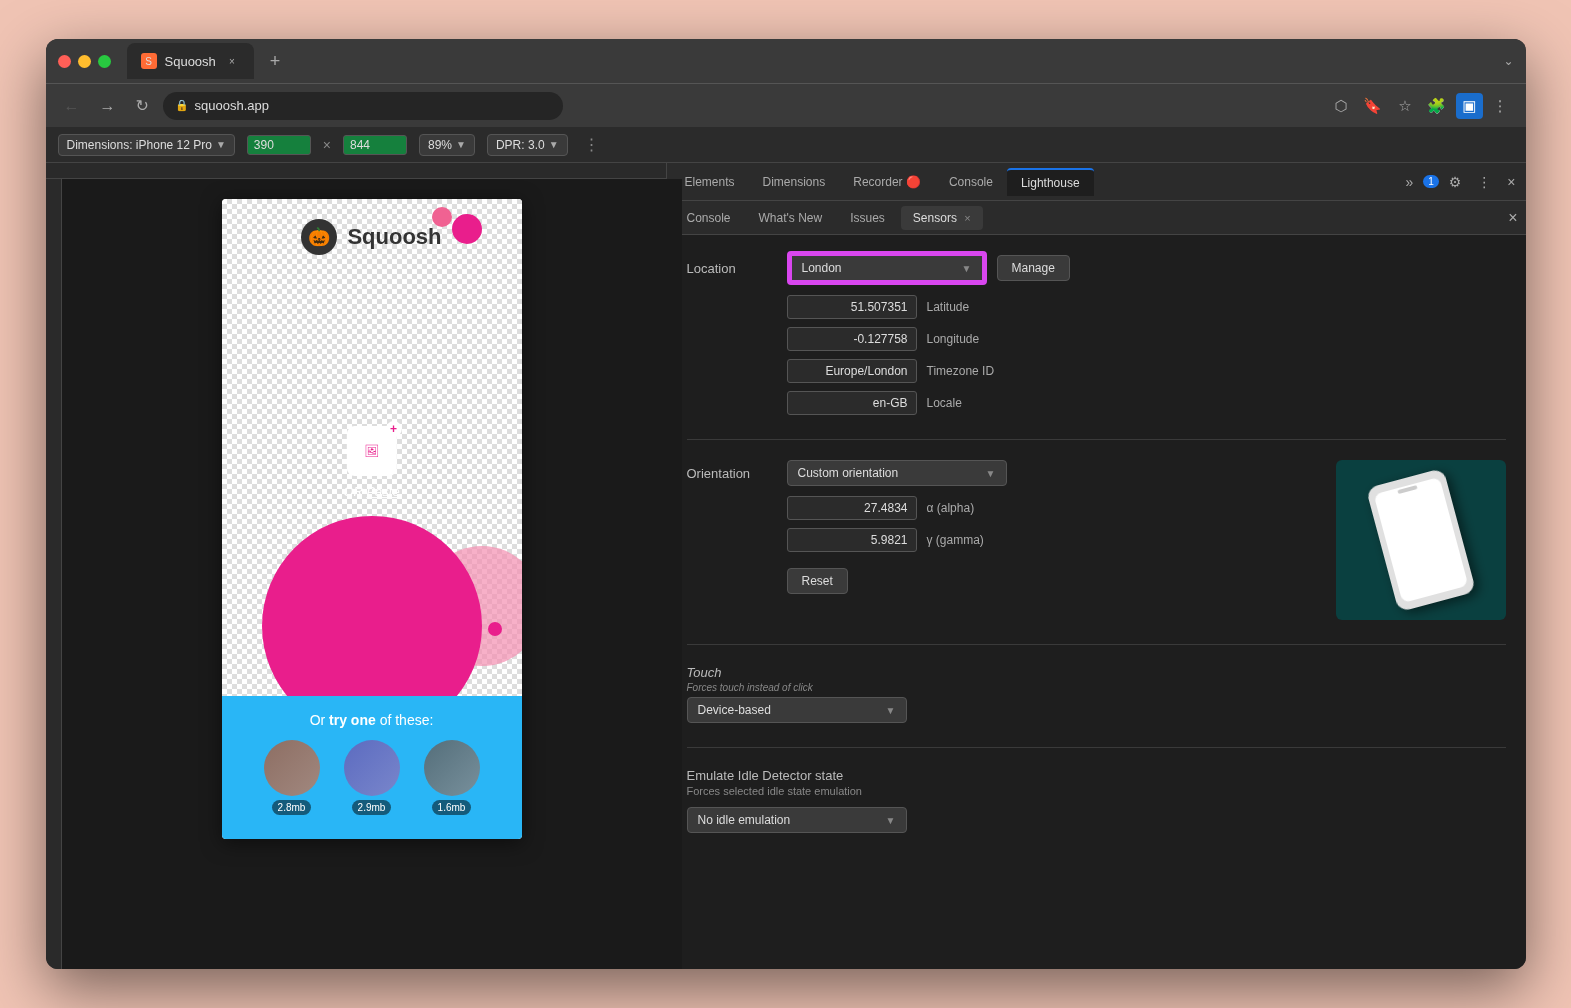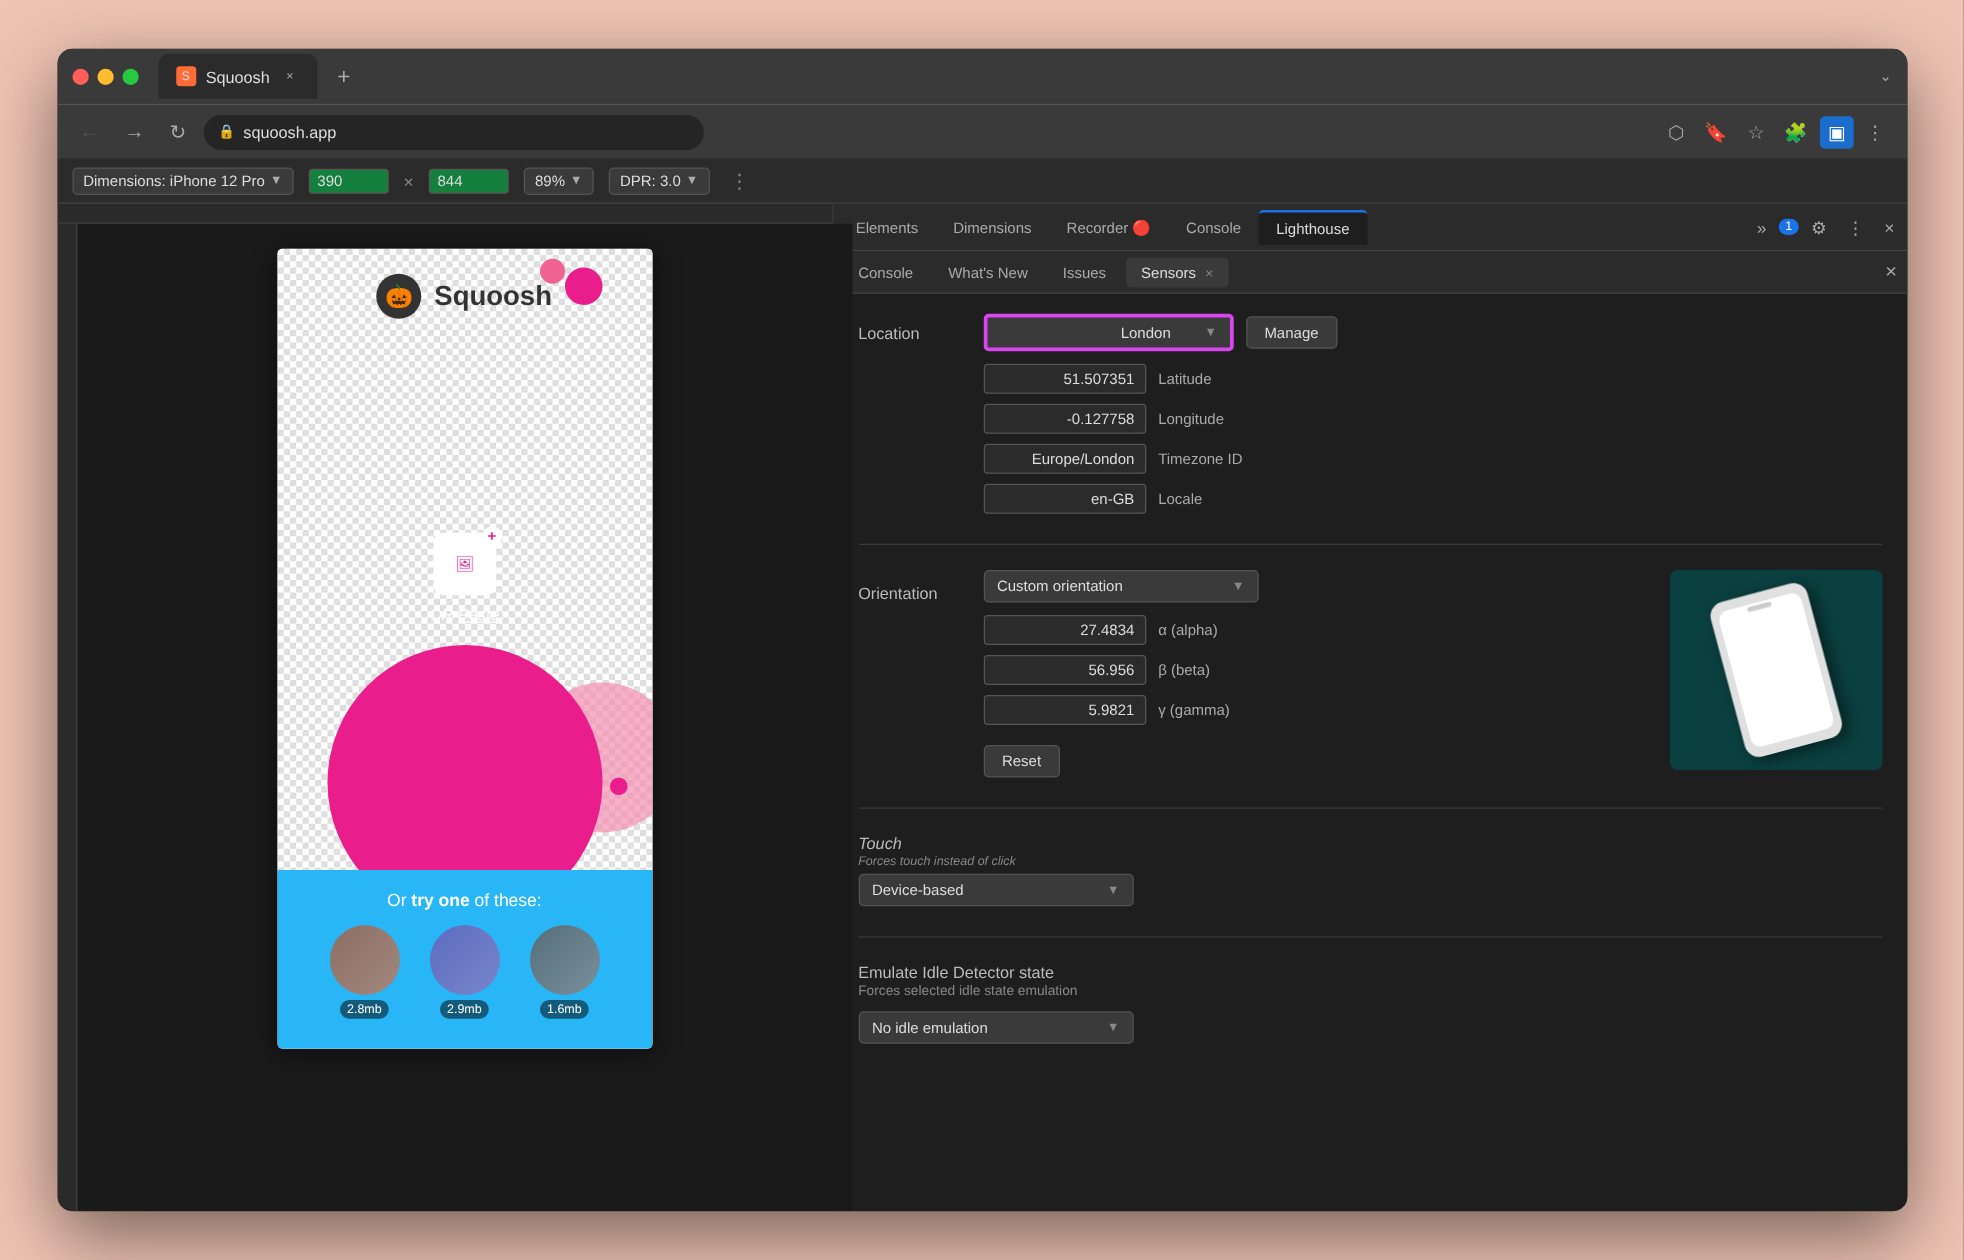--- a/index.html
+++ b/index.html
@@ -503,29 +503,29 @@
     .section-label {
       color: #bbb;
       font-size: 13px;
       width: 100px;
       flex-shrink: 0;
     }
     .location-select {
       flex: 1;
       max-width: 200px;
       background: #3a3a3a;
-      border: 3px solid #d946ef;
+      border: 5px solid #d946ef;
       border-radius: 4px;
       color: #ddd;
       font-size: 12px;
       padding: 5px 10px;
       cursor: pointer;
       display: flex;
       align-items: center;
-      justify-content: flex-end;
+      justify-content: space-between;
       gap: 27px;
     }
     .manage-btn {
       background: #3a3a3a;
       border: 1px solid #555;
       border-radius: 4px;
       color: #ddd;
       font-size: 12px;
       padding: 5px 14px;
       cursor: pointer;
@@ -590,21 +590,21 @@
       left: 50%;
       transform: translateX(-50%);
       width: 20px;
       height: 4px;
       background: #ccc;
       border-radius: 2px;
       z-index: 2;
     }
     .orientation-select-row {
       display: flex;
-      align-items: flex-end;
+      align-items: center;
       margin-bottom: 10px;
     }
     .orientation-select {
       flex: 1;
       max-width: 220px;
       background: #3a3a3a;
       border: 1px solid #555;
       border-radius: 4px;
       color: #ddd;
       font-size: 12px;
@@ -916,24 +916,20 @@
                 <div class="orientation-select">
                   <span>Custom orientation</span>
                   <span class="chevron">▼</span>
                 </div>
               </div>
               <div class="field-row">
                 <input class="field-input" value="27.4834" style="">
                 <span class="field-label">α (alpha)</span>
               </div>
               <div class="field-row">
-                <input class="field-input" value="56.956" style="">
-                <span class="field-label">β (beta)</span>
-              </div>
-              <div class="field-row">
                 <input class="field-input" value="5.9821" style="">
                 <span class="field-label">γ (gamma)</span>
               </div>
               <button class="reset-btn">Reset</button>
             </div>
             <div class="orientation-preview">
               <div class="phone-3d">
                 <div class="phone-3d-notch"></div>
                 <div class="phone-3d-screen"></div>
               </div>

